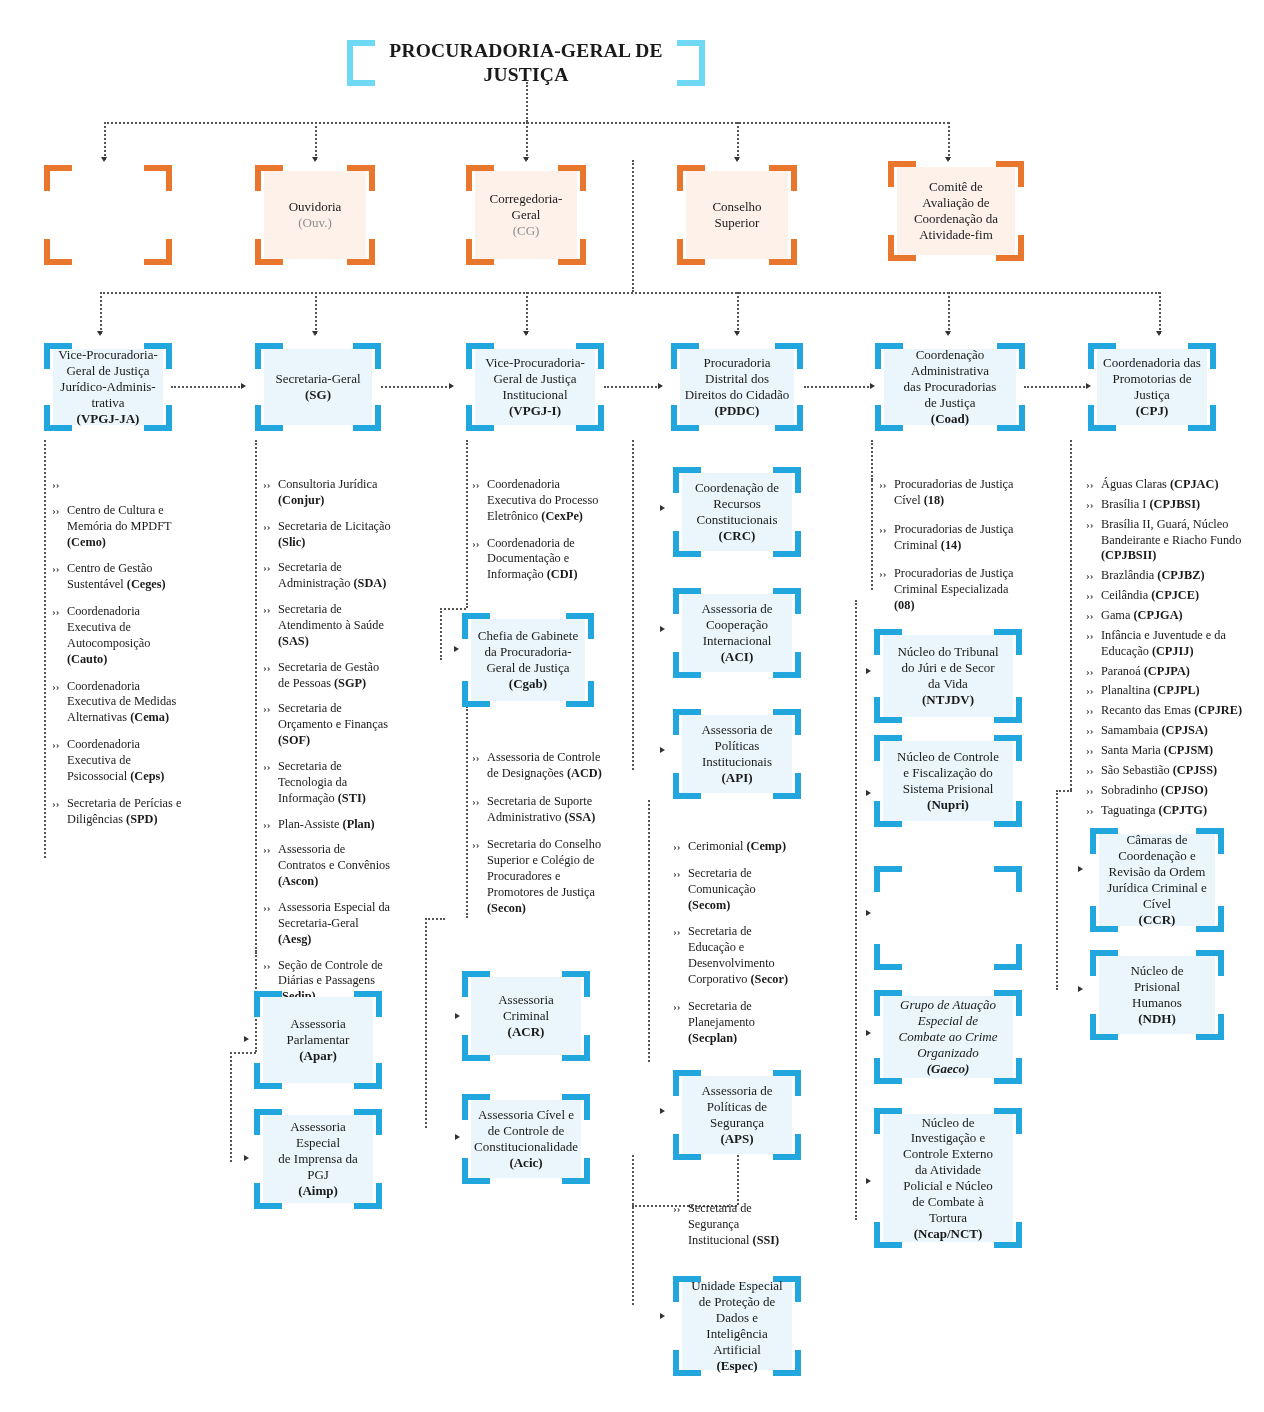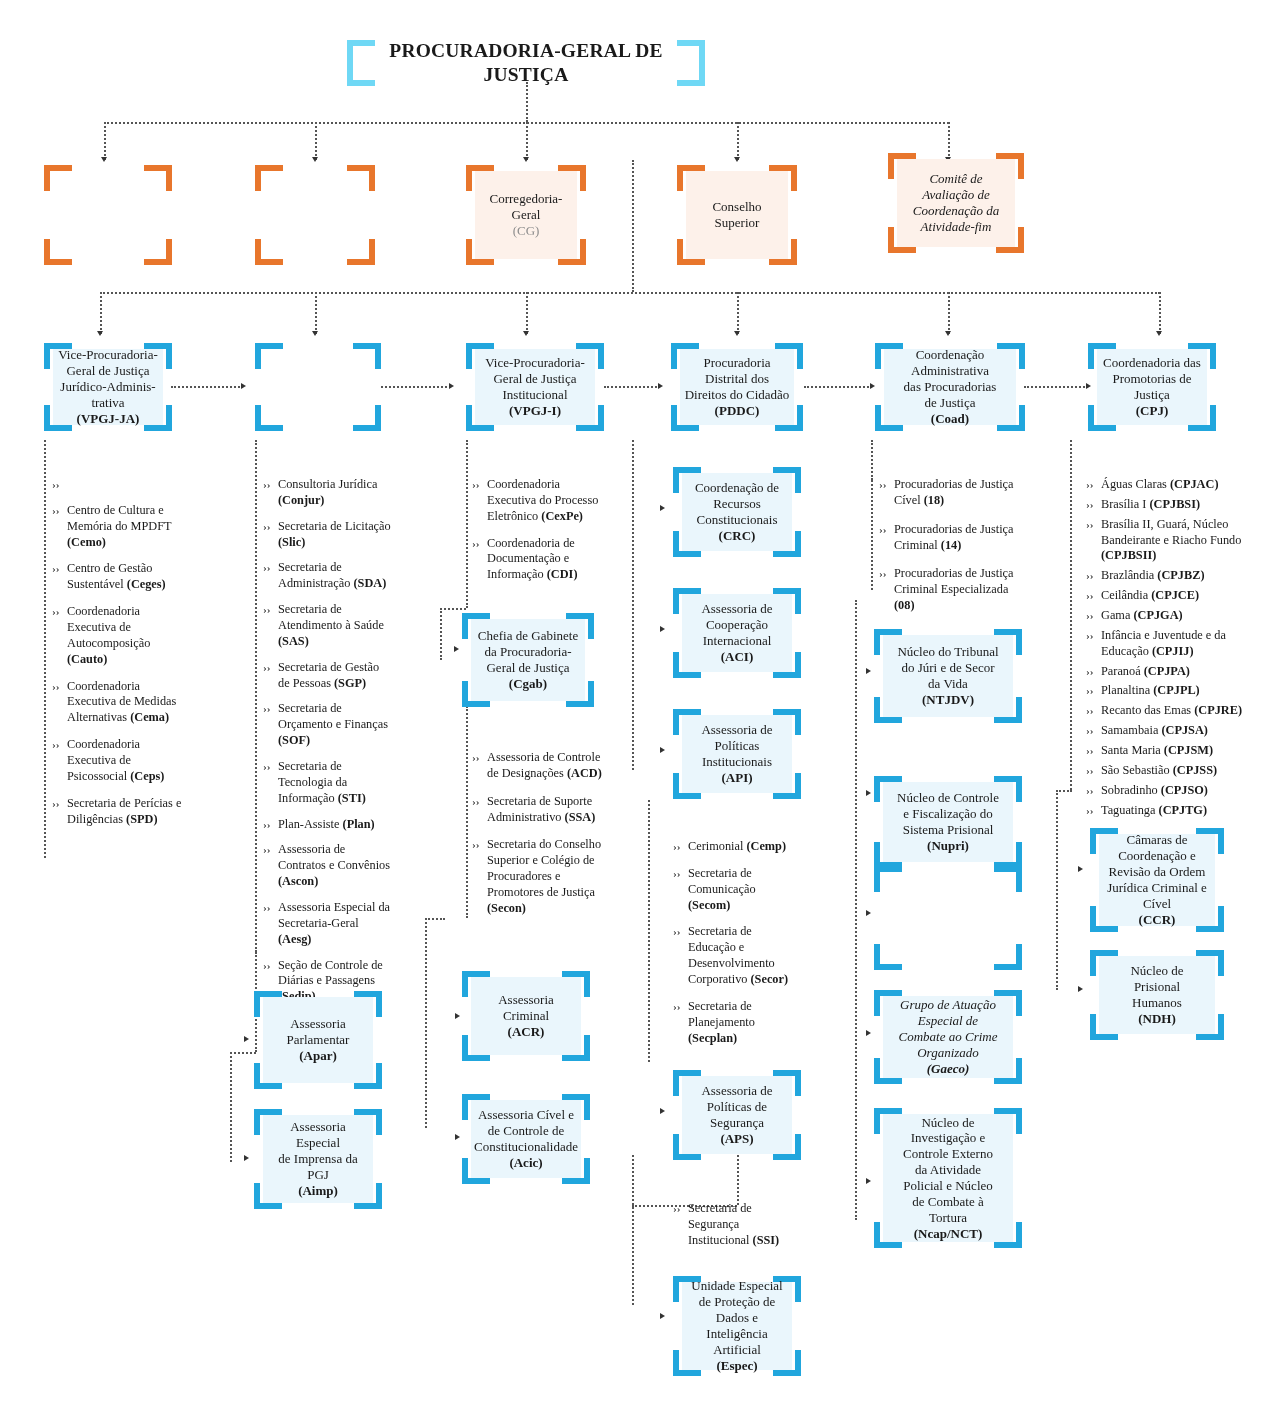--- a/index.html
+++ b/index.html
@@ -163,40 +163,43 @@
         <span class="c tl"></span>
         <span class="c tr"></span>
         <span class="c bl"></span>
         <span class="c br"></span>
       </div>
       <div class="bx orange" style="left: 255px; top: 165px; width: 120px; height: 100px;">
         <span class="c tl"></span>
         <span class="c tr"></span>
         <span class="c bl"></span>
         <span class="c br"></span>
+        <div class="inner">
+          <div><span>Ouvidoria</span><br><span class="abbr-grey">(Ouv.)</span></div>
+        </div>
       </div>
       <div class="bx orange" style="left: 466px; top: 165px; width: 120px; height: 100px;">
         <span class="c tl"></span>
         <span class="c tr"></span>
         <span class="c bl"></span>
         <span class="c br"></span>
         <div class="inner">
           <div><span>Corregedoria-</span><br><span>Geral</span><br><span class="abbr-grey">(CG)</span></div>
         </div>
       </div>
       <div class="bx orange" style="left: 677px; top: 165px; width: 120px; height: 100px;">
         <span class="c tl"></span>
         <span class="c tr"></span>
         <span class="c bl"></span>
         <span class="c br"></span>
         <div class="inner">
           <div><span>Conselho</span><br><span>Superior</span></div>
         </div>
       </div>
-      <div class="bx orange" style="left: 888px; top: 153px; width: 136px; height: 100px; font-style: italic;">
+      <div class="bx orange" style="left: 888px; top: 161px; width: 136px; height: 100px;">
         <span class="c tl"></span>
         <span class="c tr"></span>
         <span class="c bl"></span>
         <span class="c br"></span>
         <div class="inner">
           <div><span>Comitê de</span><br><span>Avaliação de</span><br><span>Coordenação da</span><br><span>Atividade-fim</span></div>
         </div>
       </div>
     </div>
 
@@ -208,20 +211,23 @@
         <span class="c br"></span>
         <div class="inner">
           <div><span>Vice-Procuradoria-</span><br><span>Geral de Justiça</span><br><span>Jurídico-Adminis-</span><br><span>trativa</span><br><span class="abbr">(VPGJ-JA)</span></div>
         </div>
       </div>
       <div class="bx blue" style="left: 255px; top: 343px; width: 126px; height: 88px;">
         <span class="c tl"></span>
         <span class="c tr"></span>
         <span class="c bl"></span>
         <span class="c br"></span>
+        <div class="inner">
+          <div><span>Secretaria-Geral</span><br><span class="abbr">(SG)</span></div>
+        </div>
       </div>
       <div class="bx blue" style="left: 466px; top: 343px; width: 138px; height: 88px;">
         <span class="c tl"></span>
         <span class="c tr"></span>
         <span class="c bl"></span>
         <span class="c br"></span>
         <div class="inner">
           <div><span>Vice-Procuradoria-</span><br><span>Geral de Justiça</span><br><span>Institucional</span><br><span class="abbr">(VPGJ-I)</span></div>
         </div>
       </div>
@@ -481,21 +487,21 @@
       </div>
       <div class="bx blue" style="left: 874px; top: 629px; width: 148px; height: 94px;">
         <span class="c tl"></span>
         <span class="c tr"></span>
         <span class="c bl"></span>
         <span class="c br"></span>
         <div class="inner">
           <div><span>Núcleo do Tribunal</span><br><span>do Júri e de Secor</span><br><span>da Vida</span><br><span class="abbr">(NTJDV)</span></div>
         </div>
       </div>
-      <div class="bx blue" style="left: 874px; top: 776px; width: 148px; height: 92px;">
+      <div class="bx blue" style="left: 874px; top: 735px; width: 148px; height: 92px;">
         <span class="c tl"></span>
         <span class="c tr"></span>
         <span class="c bl"></span>
         <span class="c br"></span>
         <div class="inner">
           <div><span>Núcleo de Controle</span><br><span>e Fiscalização do</span><br><span>Sistema Prisional</span><br><span class="abbr">(Nupri)</span></div>
         </div>
       </div>
       <div class="bx blue" style="left: 874px; top: 866px; width: 148px; height: 104px;">
         <span class="c tl"></span>

